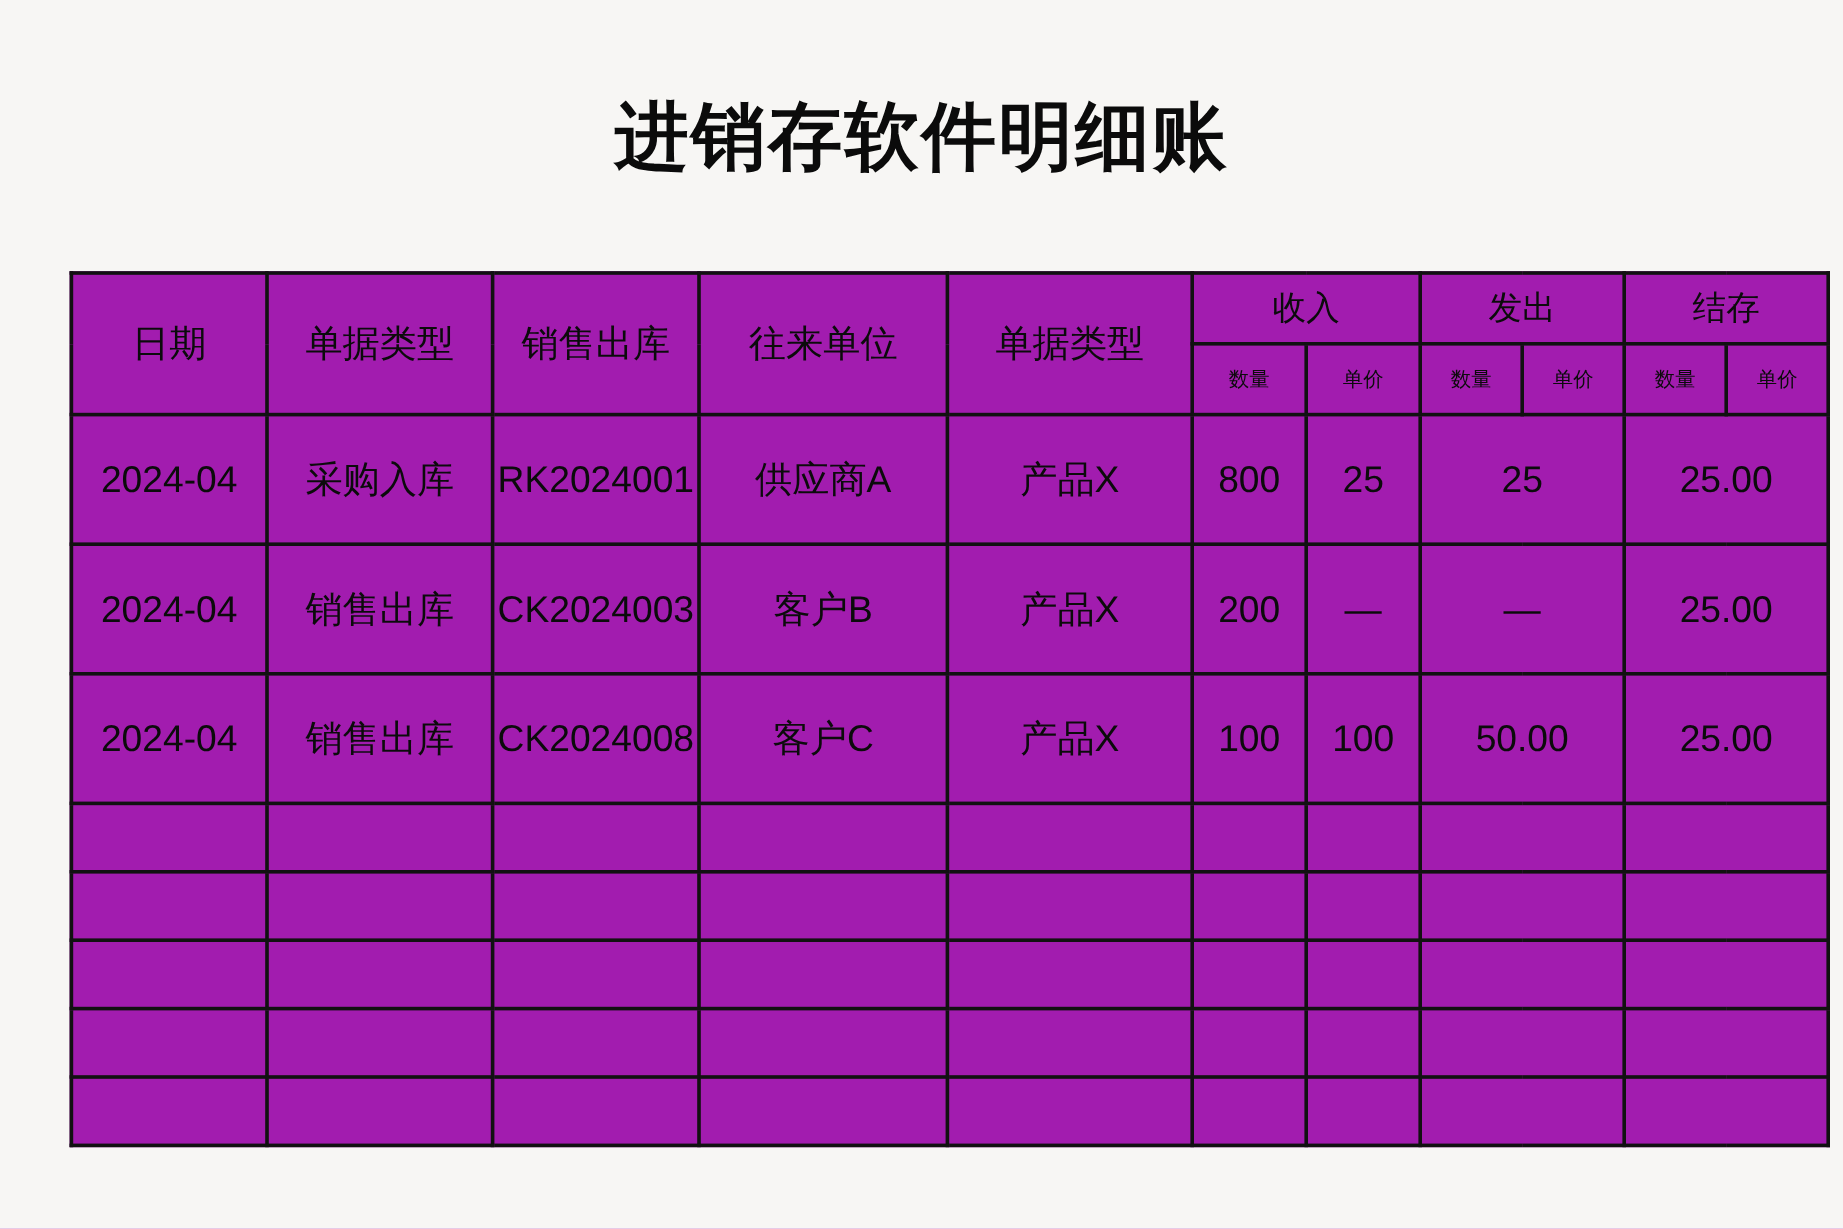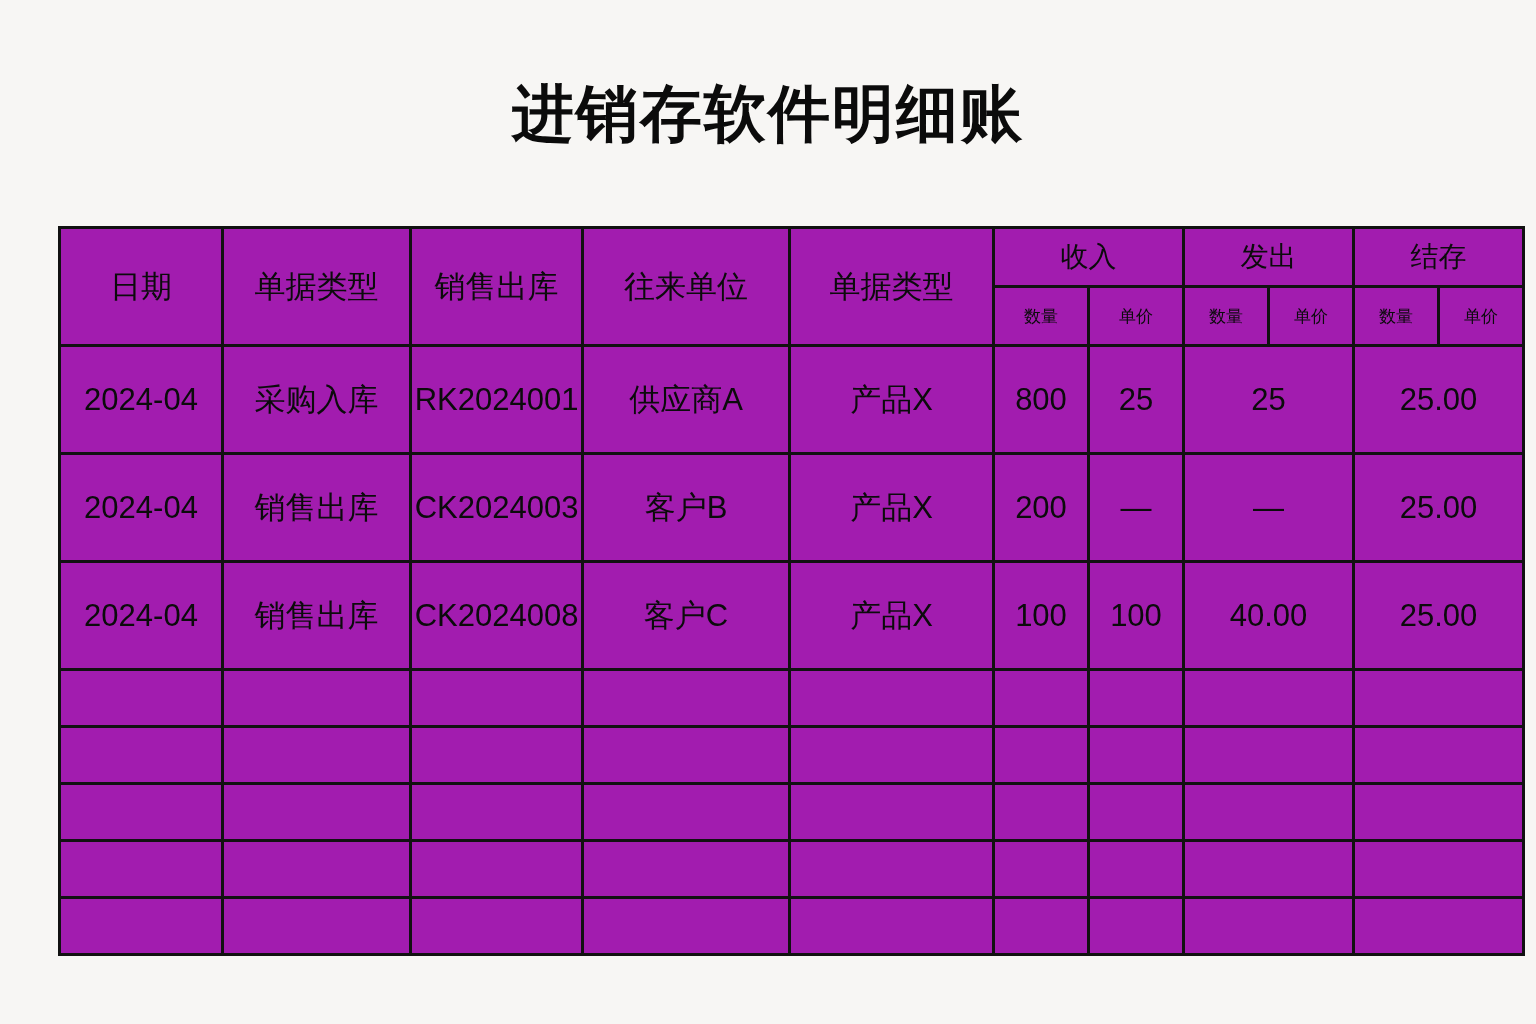--- a/index.html
+++ b/index.html
@@ -157,21 +157,21 @@
         </tr>
 
         <tr>
           <td class="cell">2024-04</td>
           <td class="cell">销售出库</td>
           <td class="cell">CK2024008</td>
           <td class="cell">客户C</td>
           <td class="cell">产品X</td>
           <td class="cell">100</td>
           <td class="cell">100</td>
-          <td class="cell" colspan="2">40.00</td>
+          <td class="cell" colspan="2">50.00</td>
           <td class="cell" colspan="2">25.00</td>
         </tr>
 
         <tr>
           <td class="empty"></td>
           <td class="empty"></td>
           <td class="empty"></td>
           <td class="empty"></td>
           <td class="empty"></td>
           <td class="empty"></td>

